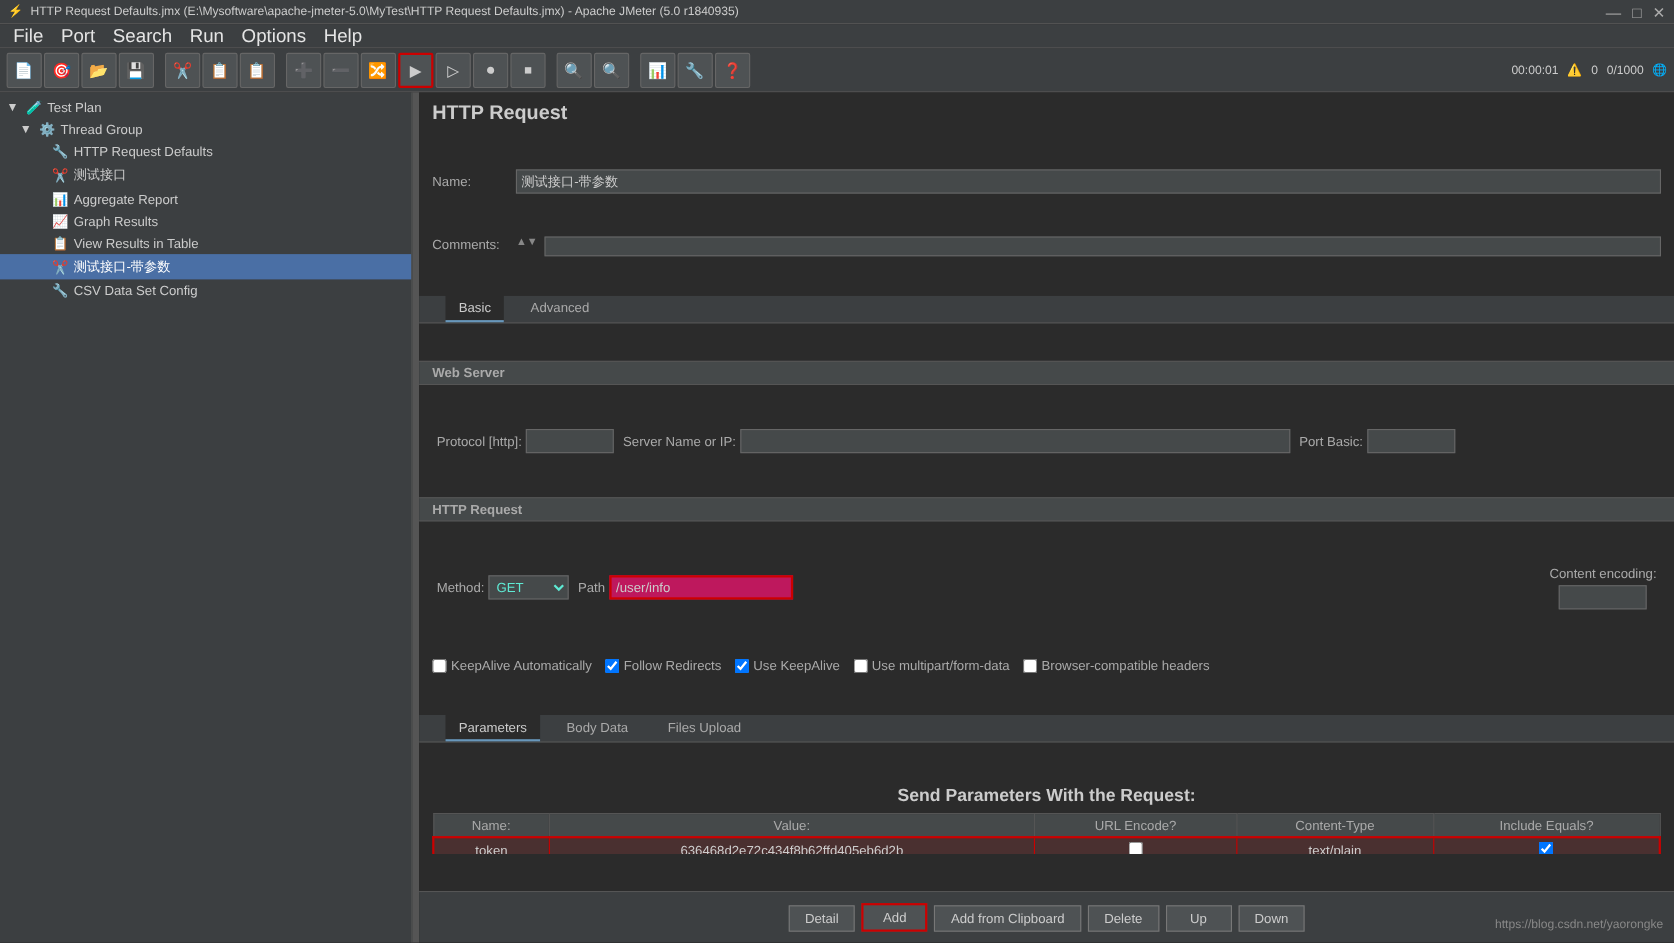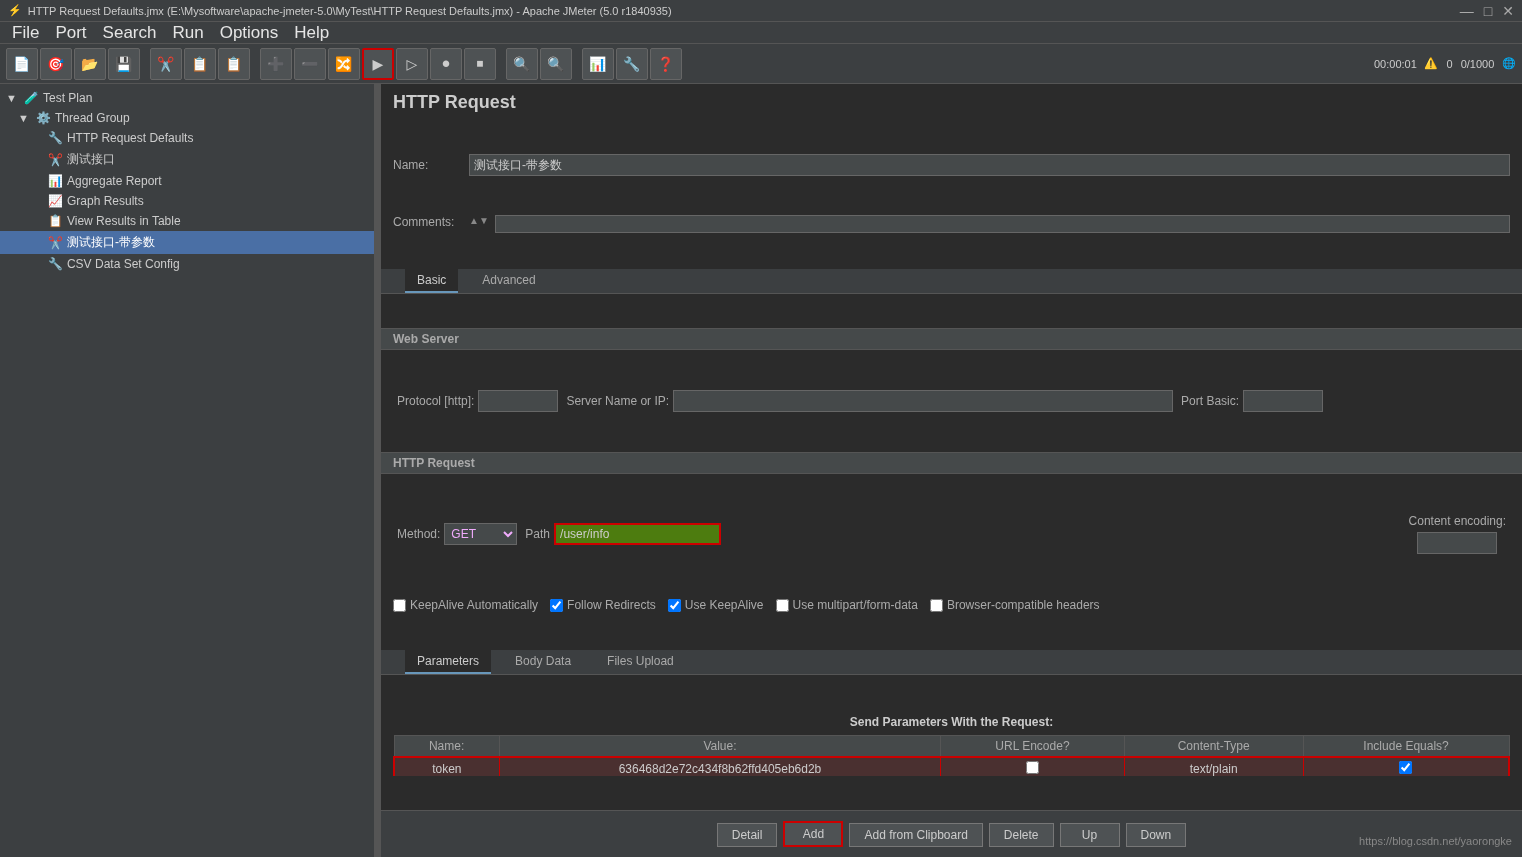--- a/index.html
+++ b/index.html
@@ -191,21 +191,21 @@
       color: #ccc;
       padding: 2px 4px;
       font-size: 12px;
       height: 22px;
     }
     .field-input.small { width: 80px; }
     
     .select-input {
       background: #45494a;
       border: 1px solid #666;
-      color: #f0abfc;
+      color: #5eead4;
       padding: 2px 2px;
       font-size: 12px;
       height: 22px;
     }
     
     
     .checkbox-row {
       display: flex;
       align-items: center;
       gap: 12px;
@@ -223,21 +223,21 @@
     
     .params-section {
       flex: 1;
       overflow: auto;
       padding: 0 12px;
     }
     .params-header {
       text-align: center;
       padding: 6px;
       color: #ccc;
-      font-size: 12px;
+      font-size: 16px;
       font-weight: bold;
     }
     .params-table {
       width: 100%;
       border-collapse: collapse;
       font-size: 12px;
     }
     .params-table th {
       background: #45494a;
       color: #aaa;
@@ -304,21 +304,21 @@
       resize: none;
     }
     .expand-arrows {
       color: #888;
       font-size: 10px;
       cursor: pointer;
     }
     
     
     .path-highlighted {
-      background: #4d7c0f;
+      background: #be185d;
       border: 2px solid #cc0000;
       color: #ccc;
       padding: 2px 4px;
       font-size: 12px;
       height: 22px;
     }
     
     .content-encoding-input {
       background: #45494a;
       border: 1px solid #666;

